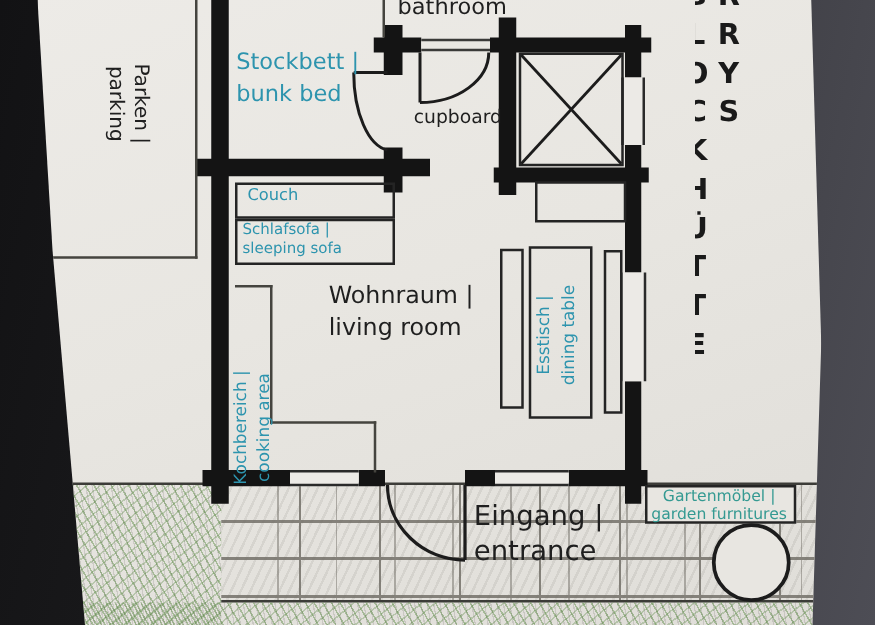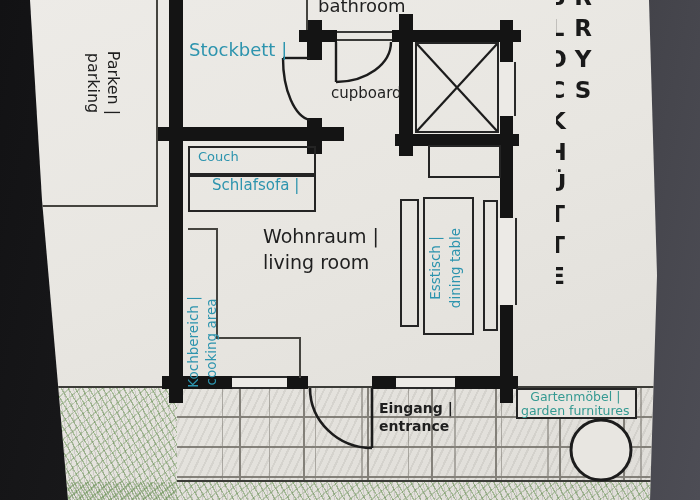--- a/index.html
+++ b/index.html
@@ -99,31 +99,33 @@
       <path d="M336 82 A 55 40 0 0 0 391 42" stroke="#1c1c1c" stroke-width="2.4" fill="none"></path>
       <path d="M372 388 L372 448" stroke="#1c1c1c" stroke-width="2.6" fill="none"></path>
       <path d="M310 388 A 62 60 0 0 0 372 448" stroke="#1c1c1c" stroke-width="2.6" fill="none"></path>
       <circle cx="601" cy="450" r="30" fill="#e8e6e1" stroke="#1c1c1c" stroke-width="3"></circle>
     </svg>
 
     <div class="lbl ink" style="left:318px;top:-5px;font-size:18px;font-weight:500">bathroom</div>
 
     <div class="lbl blue" style="left:189px;top:37px;font-size:18px;line-height:1.45">
       <div>Stockbett |</div>
+      <div>bunk bed</div>
     </div>
 
     <div class="lbl ink" style="left:331px;top:84px;font-size:15px;line-height:1.3;font-weight:500">
       <div>cupboard</div>
     </div>
 
 
     <div class="lbl blue" style="left:198px;top:149px;font-size:13px">Couch</div>
 
-    <div class="lbl blue" style="left:212px;top:176px;font-size:15px;line-height:1.25">
+    <div class="lbl blue" style="left:194px;top:176px;font-size:12px;line-height:1.25">
       <div>Schlafsofa |</div>
+      <div>sleeping sofa</div>
     </div>
 
     <div class="lbl ink" style="left:263px;top:224px;font-size:19px;line-height:1.35;font-weight:500">
       <div>Wohnraum |</div>
       <div>living room</div>
     </div>
 
     <div class="lbl blue rot-ccw" style="left:382px;top:246px;width:130px;height:44px;font-size:13.5px;line-height:1.5;text-align:center">
       <div>Esstisch |</div>
       <div>dining table</div>
@@ -132,21 +134,21 @@
     <div class="lbl blue rot-ccw" style="left:113px;top:324px;width:178px;height:36px;font-size:13.5px;line-height:1.35;text-align:center">
       <div>Kochbereich |</div>
       <div>cooking area</div>
     </div>
 
     <div class="lbl ink rot-cw" style="left:18px;top:63px;width:170px;height:40px;font-size:16px;line-height:1.25;text-align:center;font-weight:500">
       <div>Parken |</div>
       <div>parking</div>
     </div>
 
-    <div class="lbl ink" style="left:379px;top:400px;font-size:14px;line-height:1.25;font-weight:700">
+    <div class="lbl ink" style="left:379px;top:400px;font-size:22px;line-height:1.25;font-weight:400">
       <div>Eingang |</div>
       <div>entrance</div>
     </div>
 
     <div class="lbl teal" style="left:521px;top:390px;font-size:12.5px;line-height:1.15">
       <div>Gartenmöbel |</div>
       <div>garden furnitures</div>
     </div>
 
     <div class="vtitle">RRYS BLOCKHÜTTE</div>

